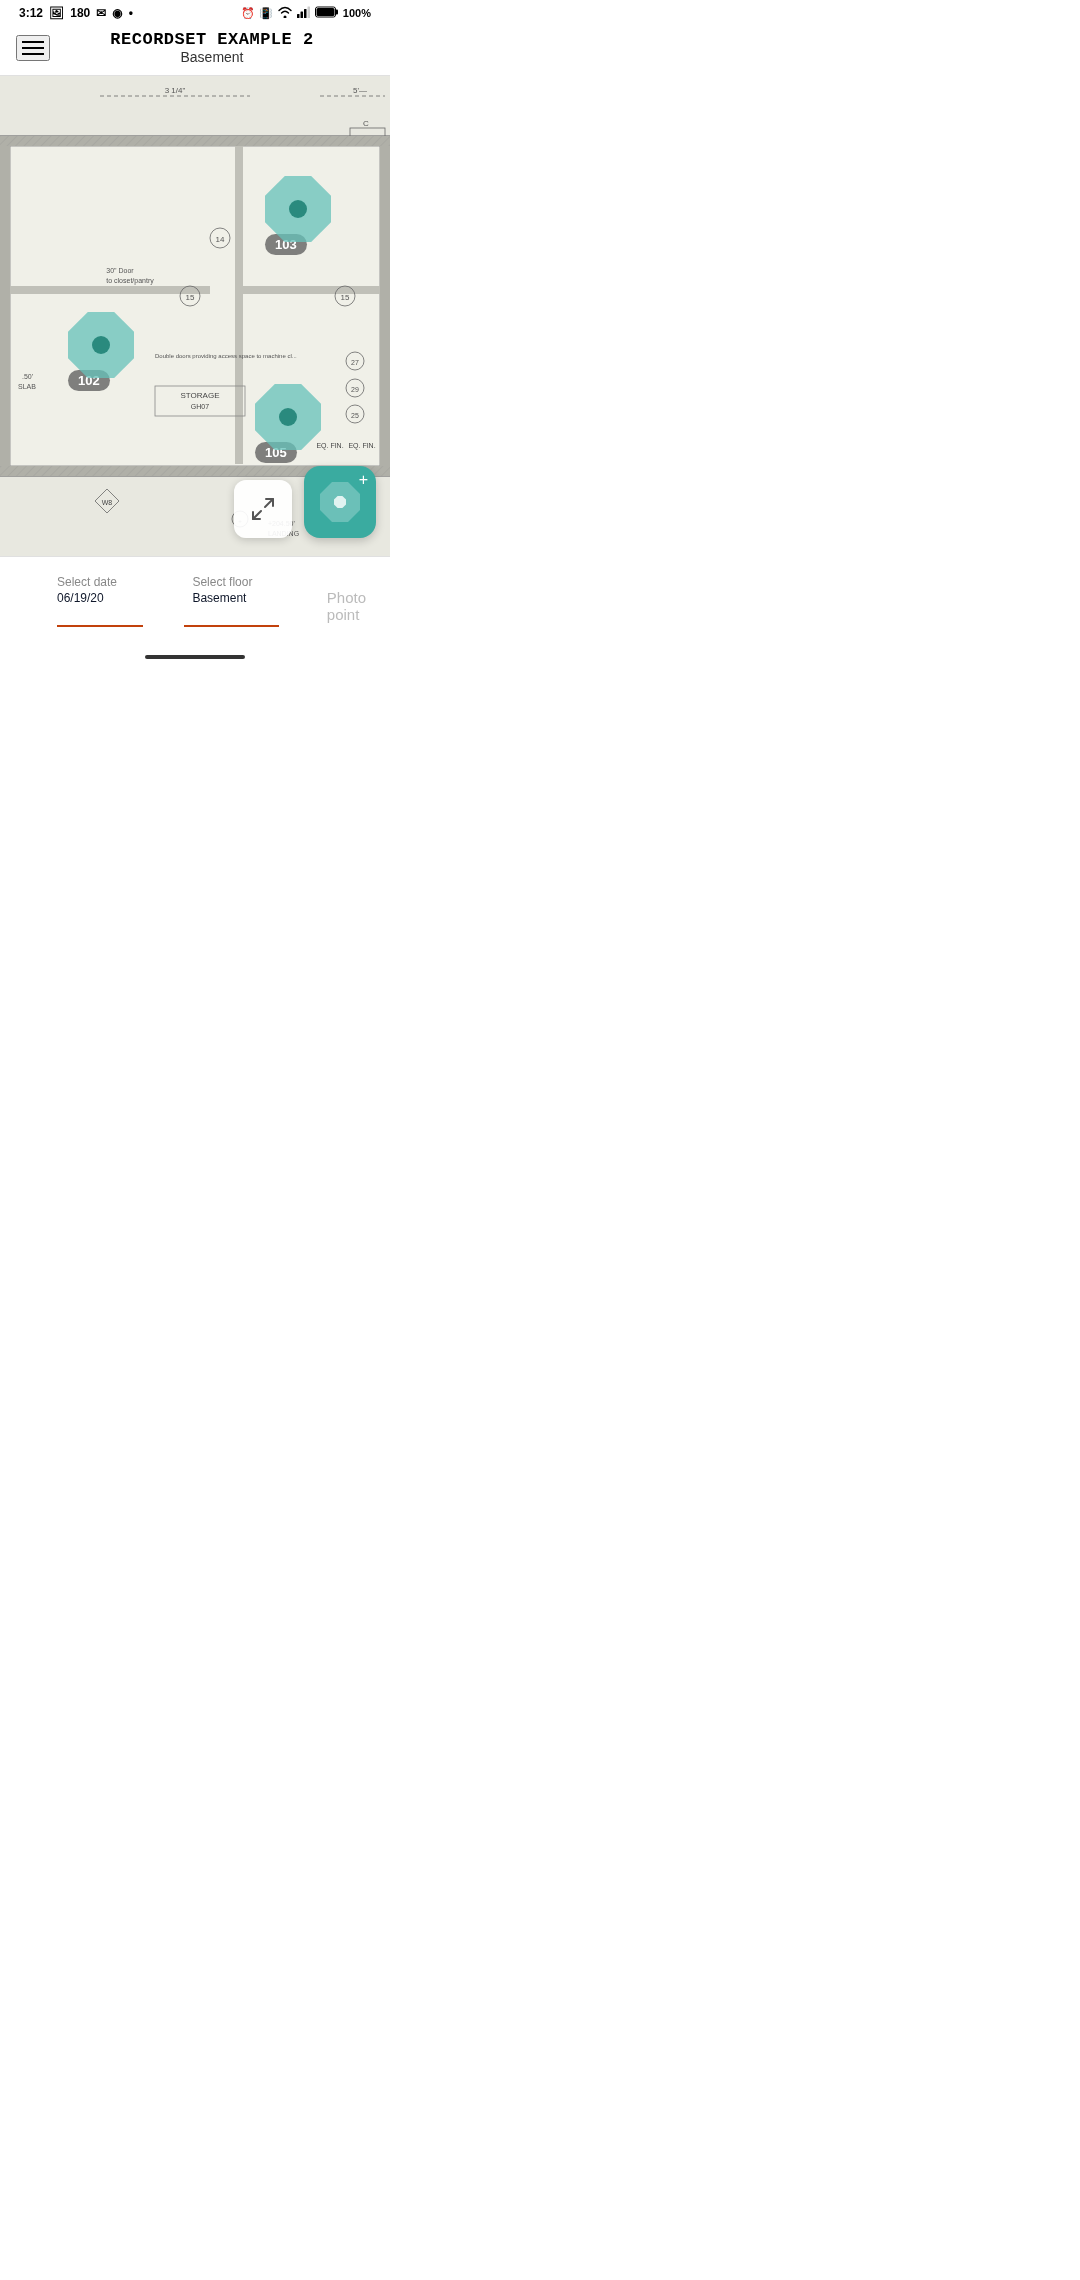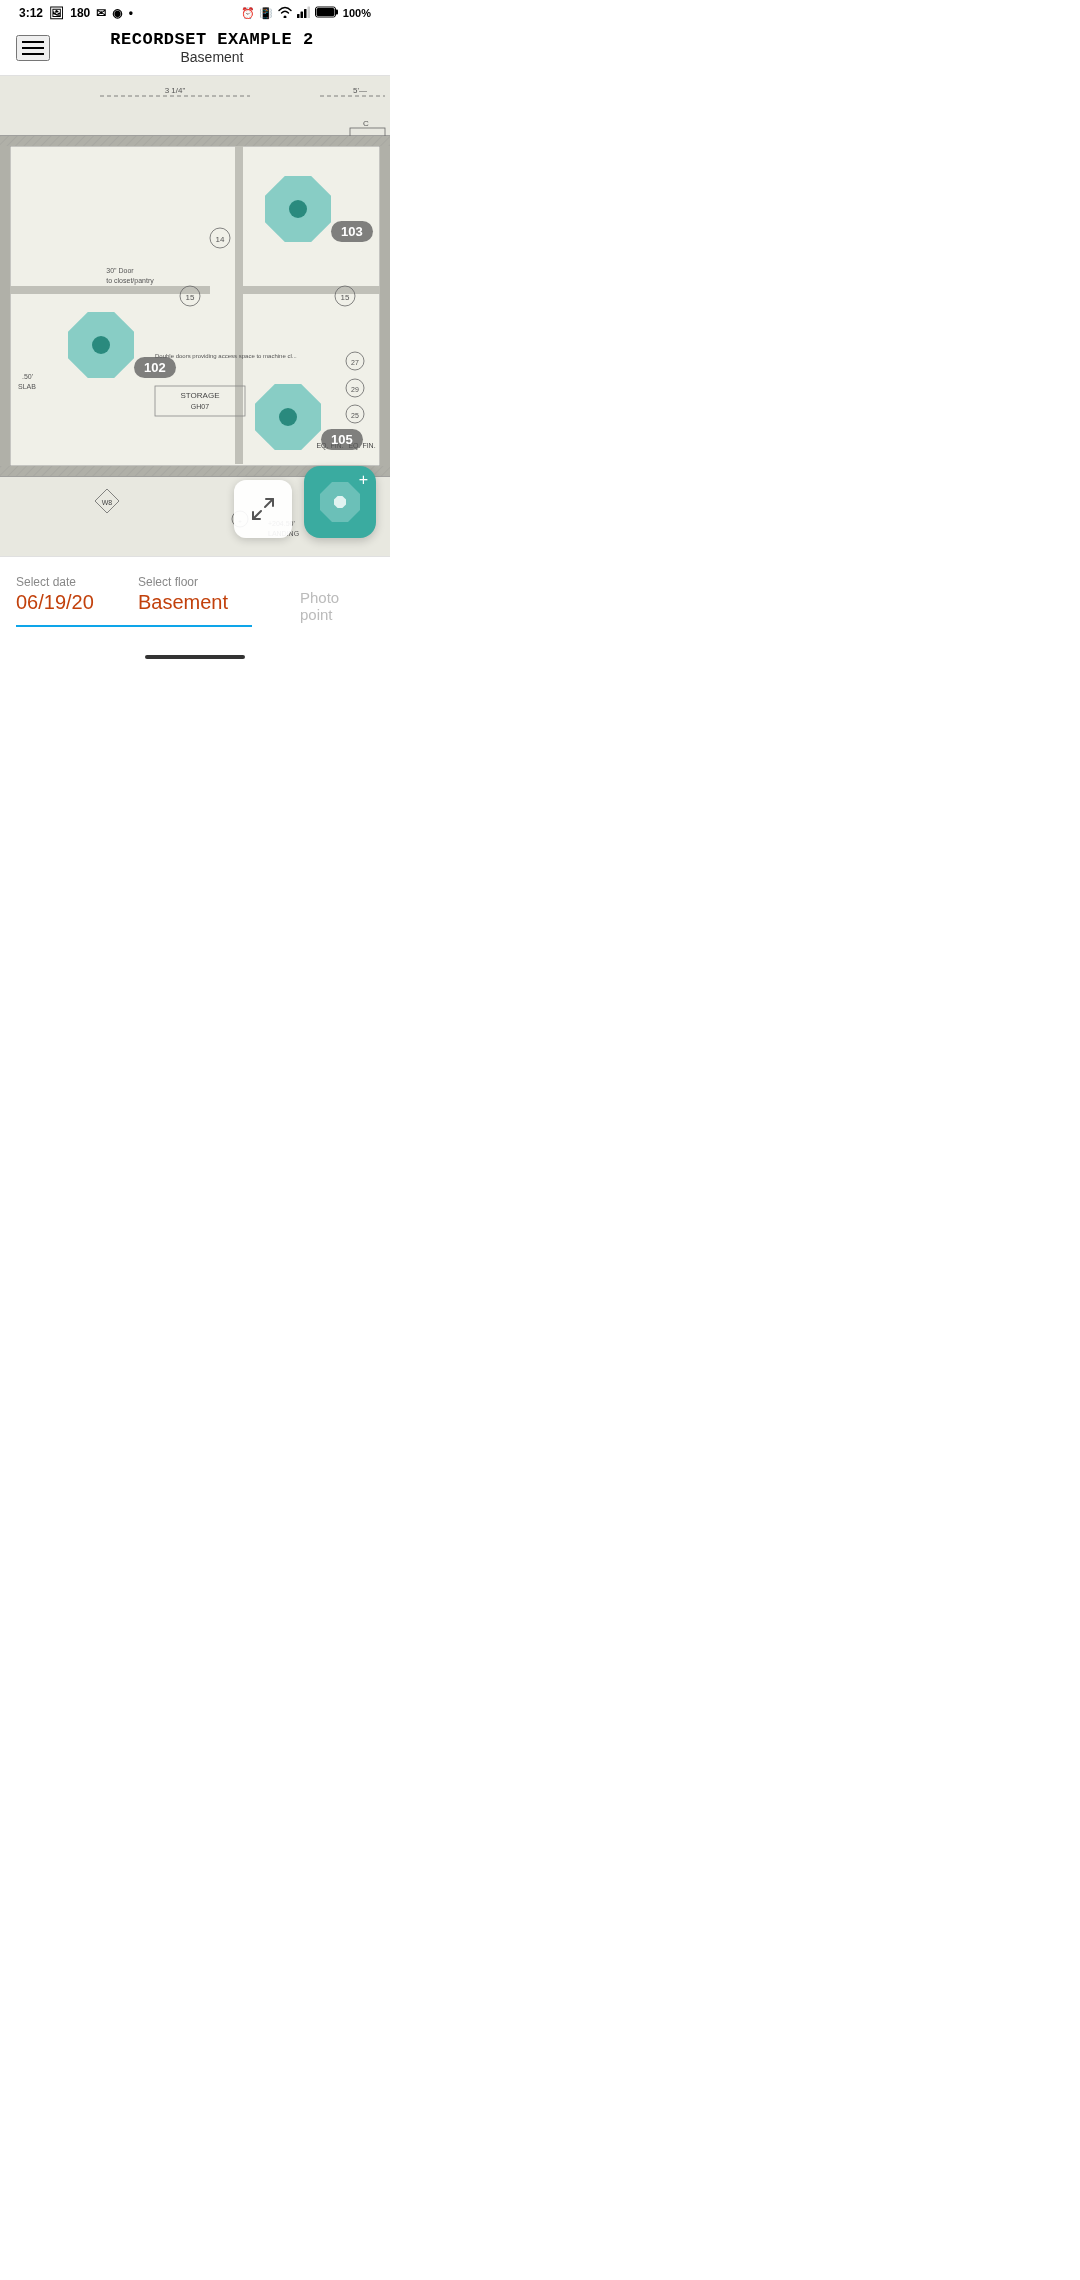--- a/index.html
+++ b/index.html
@@ -70,22 +70,22 @@
 
     .blueprint-svg {
       width: 100%;
       height: 100%;
     }
 
     
     .photo-point {
       position: absolute;
       display: flex;
-      flex-direction: row;
-      align-items: flex-end;
+      flex-direction: column;
+      align-items: flex-start;
       cursor: pointer;
     }
     .octagon {
       width: 66px;
       height: 66px;
       background: rgba(102, 194, 185, 0.75);
       clip-path: polygon(30% 0%, 70% 0%, 100% 30%, 100% 70%, 70% 100%, 30% 100%, 0% 70%, 0% 30%);
       display: flex;
       align-items: center;
       justify-content: center;
@@ -176,31 +176,32 @@
       padding: 14px 16px 20px;
       border-top: 1px solid #e0e0e0;
     }
     .bottom-fields {
       display: flex;
       gap: 0;
     }
     .field-block {
       flex: 1;
       padding: 4px 8px;
-      border-bottom: 2px solid #0ea5e9;
+      border-bottom: 2px solid #c2410c;
+      margin-left: 41px;
     }
     .field-block:first-child { padding-left: 0; }
     .field-label {
       font-size: 12px;
       color: #888;
       font-weight: 400;
     }
     .field-value {
-      font-size: 20px;
-      color: #c2410c;
+      font-size: 12px;
+      color: #0f172a;
       font-weight: 500;
       margin-top: 2px;
     }
     .field-block-photo {
       flex: 1;
       padding: 4px 8px;
     }
     .field-block-photo .field-label {
       font-size: 15px;
       color: #bbb;

